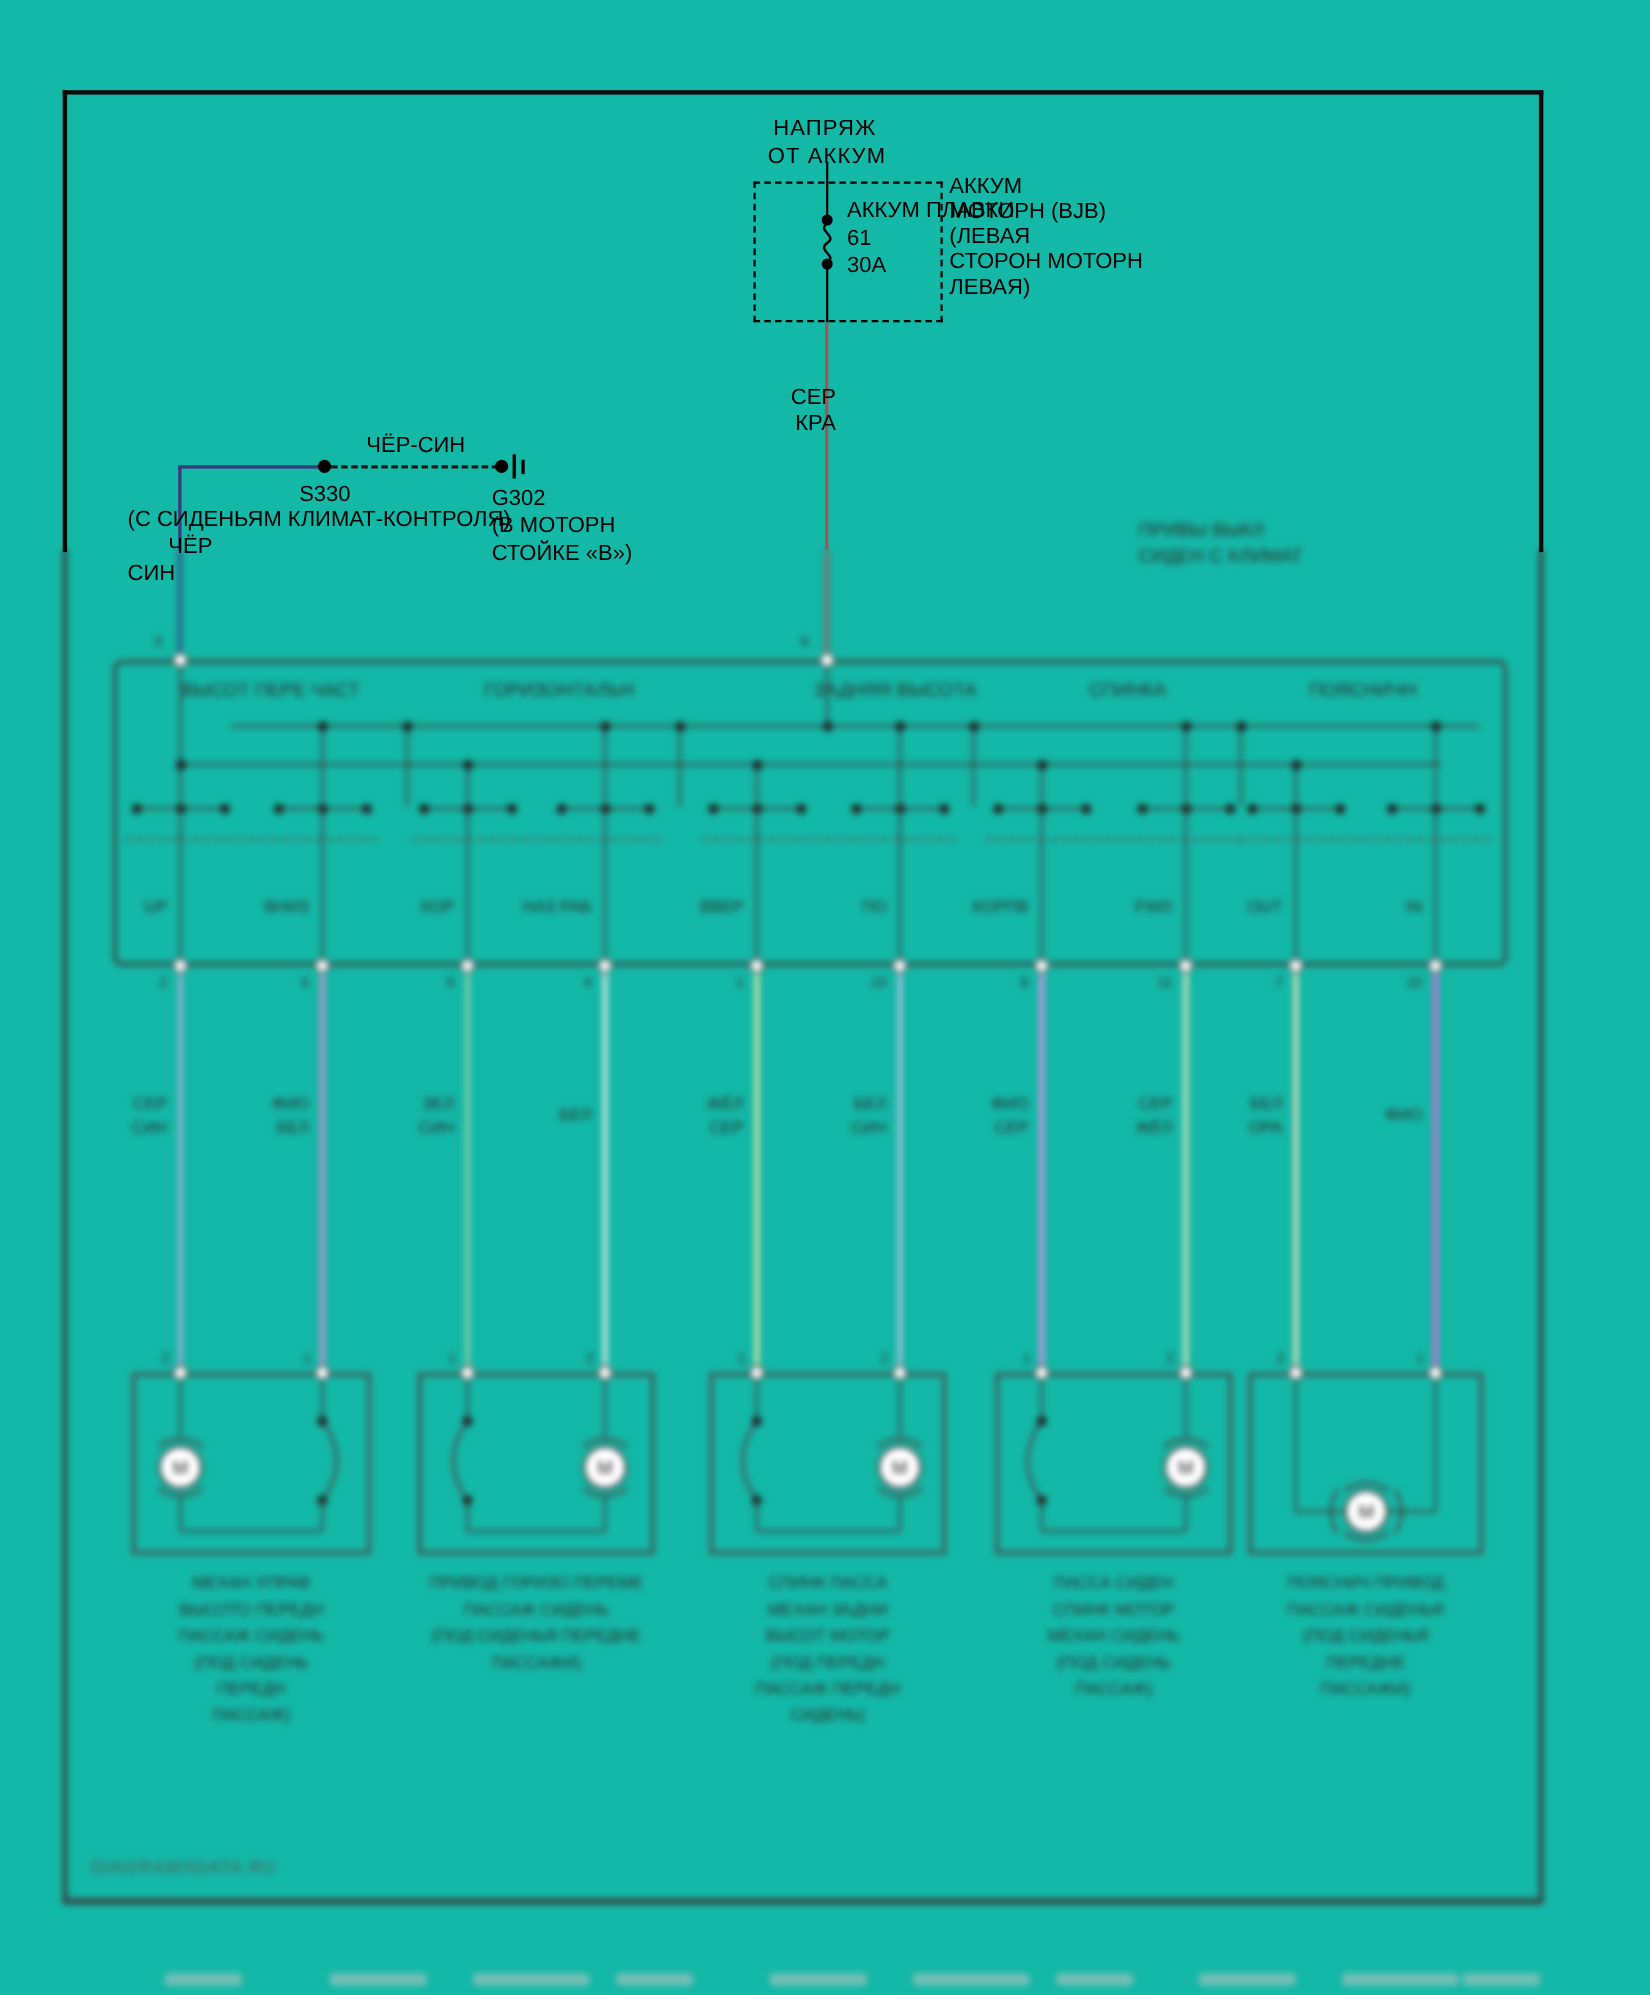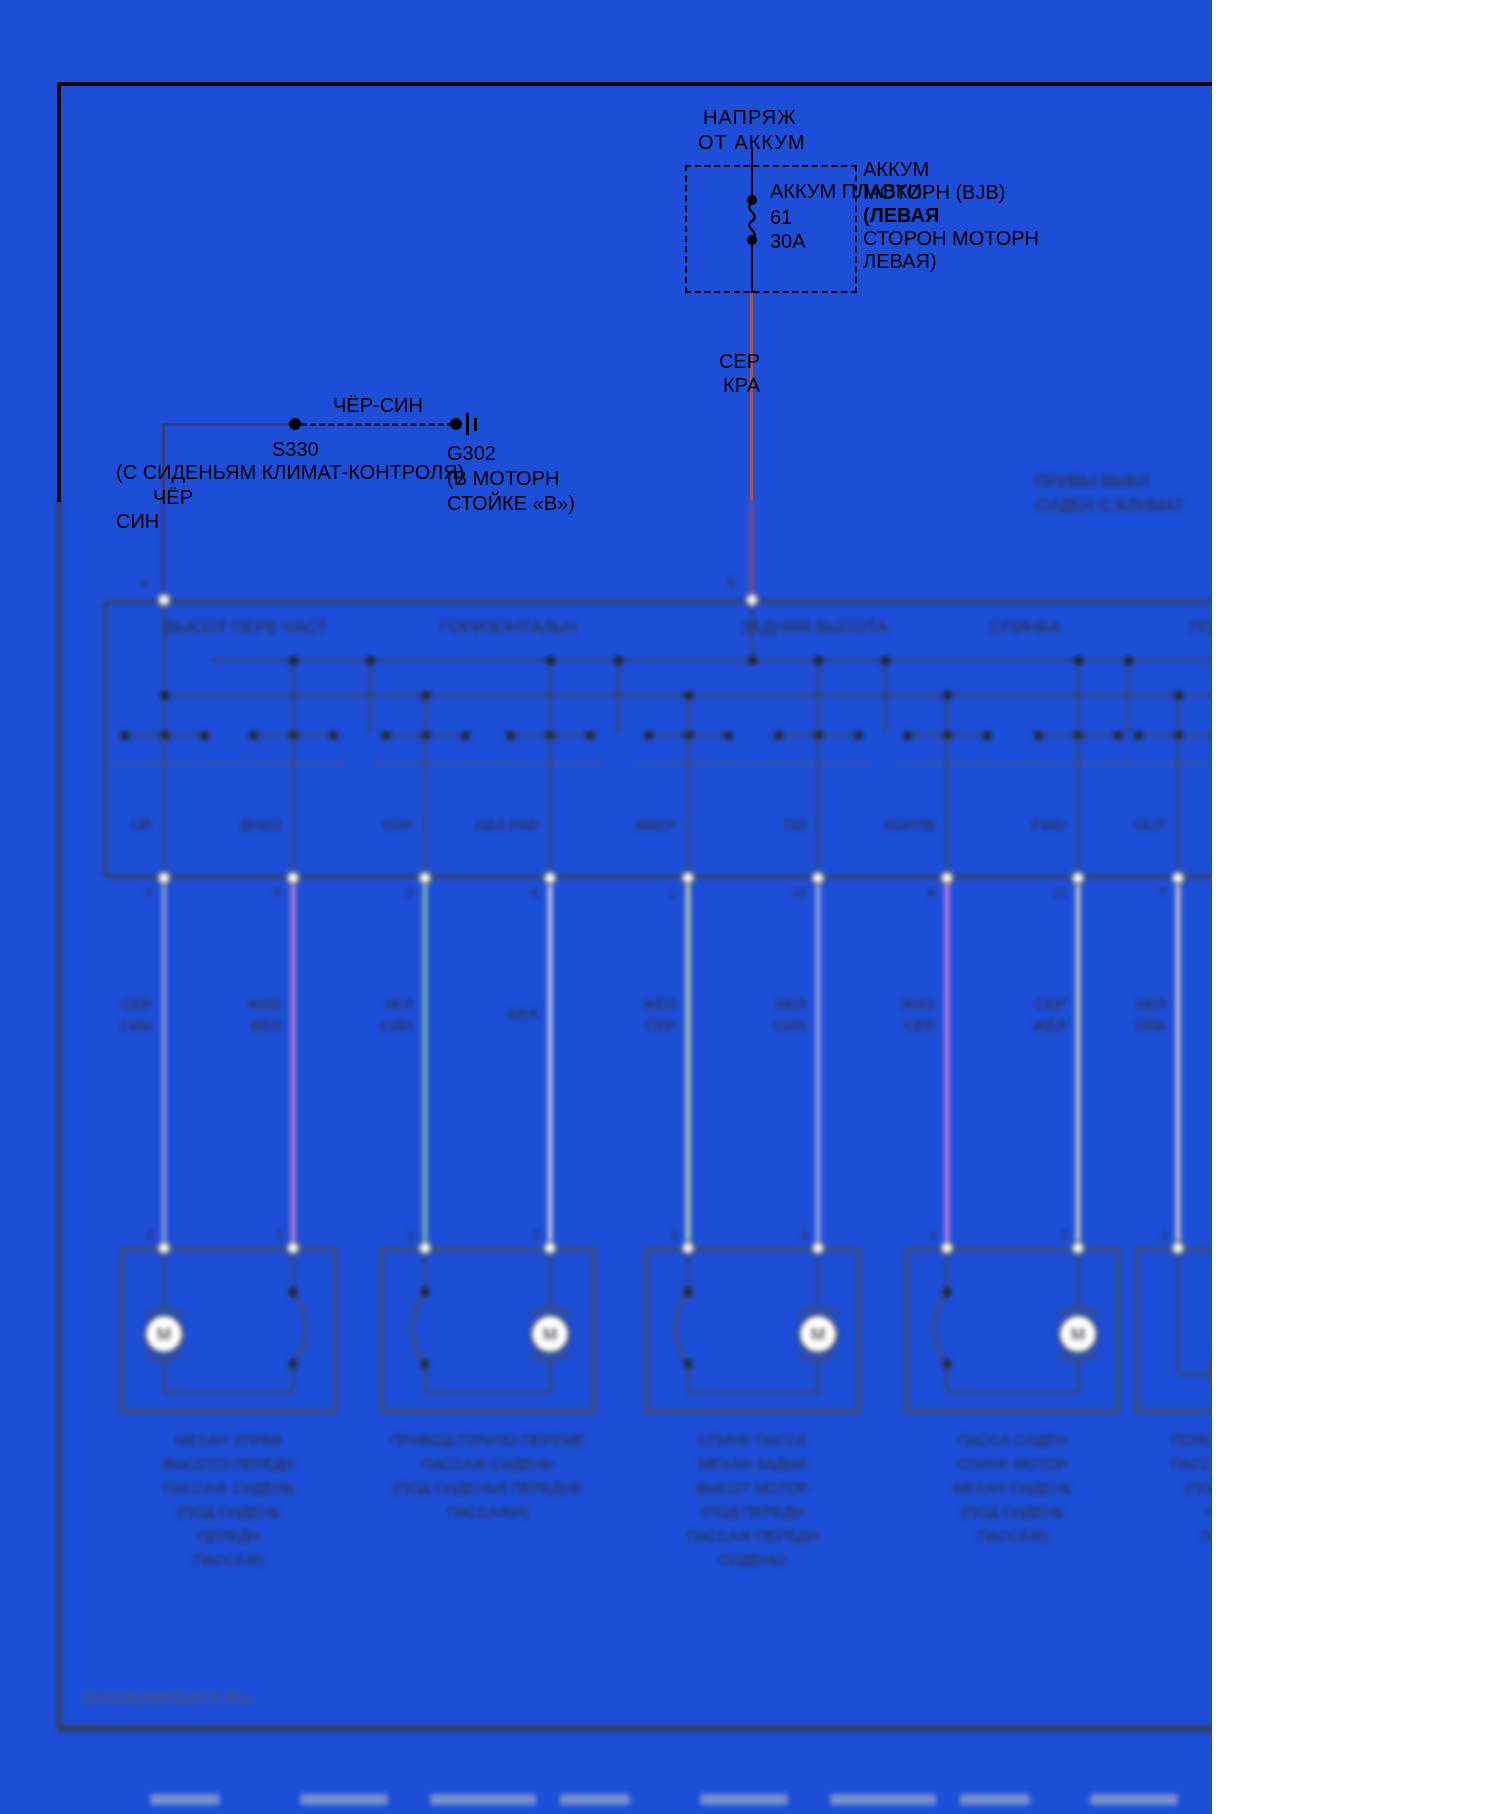--- a/index.html
+++ b/index.html
@@ -1,17 +1,17 @@
 <!DOCTYPE html>
 <html><head>
 <meta charset="utf-8">
 <style>
   html,body{margin:0;padding:0;background:#fff;}
   *{box-sizing:border-box;}
-  #canvas{position:relative;width:1212px;height:1814px;background:#1d4ed8;overflow:hidden;
+  #canvas{position:relative;width:1500px;height:1814px;background:#14b8a6;overflow:hidden;
           font-family:"Liberation Sans",sans-serif;}
   .abs{position:absolute;}
   .t{position:absolute;white-space:nowrap;color:#000;font-family:"Liberation Sans",sans-serif;
      line-height:1.12;}
   .ra{transform:translateX(-100%);margin-left:12px;}
   #blur-layer{position:absolute;left:0;top:0;width:1500px;height:1814px;filter:blur(2.7px);}
   #crisp-layer{position:absolute;left:0;top:0;width:1500px;height:1814px;}
   .f20{font-size:20px;} .f17{font-size:17px;}
   .dim{color:#2e2e2e;}
 </style>
@@ -352,21 +352,21 @@
     </svg>
     <div class="abs" style="left:747px;top:235px;width:10px;height:10px;border-radius:50%;background:#000;"></div>
     <div class="abs" style="left:751px;top:243px;width:2px;height:50px;background:#000;"></div>
 
     <div class="t f20" style="left:770px;top:180px;">АККУМ ПЛАВКИ</div>
     <div class="t f20" style="left:770px;top:206px;">61</div>
     <div class="t f20" style="left:770px;top:230px;">30А</div>
 
     <div class="t f20" style="left:863px;top:158px;">АККУМ</div>
     <div class="t f20" style="left:863px;top:181px;">МОТОРН (BJB)</div>
-    <div class="t f20" style="left:863px;top:204px;font-weight:bold;">(ЛЕВАЯ</div>
+    <div class="t f20" style="left:863px;top:204px;">(ЛЕВАЯ</div>
     <div class="t f20" style="left:863px;top:227px;">СТОРОН МОТОРН</div>
     <div class="t f20" style="left:863px;top:250px;">ЛЕВАЯ)</div>
 
     <div class="abs" style="left:750px;top:293px;width:3px;height:207px;background:#a85252;"></div>
     <div class="t f20 ra" style="left:748px;top:350px;">СЕР</div>
     <div class="t f20 ra" style="left:748px;top:374px;">КРА</div>
 
     <div class="abs" style="left:162px;top:424px;width:3px;height:76px;background:#39397d;"></div>
     <div class="abs" style="left:162px;top:423px;width:134px;height:3px;background:#39397d;"></div>
     <div class="abs" style="left:289px;top:418px;width:12px;height:12px;border-radius:50%;background:#000;"></div>

